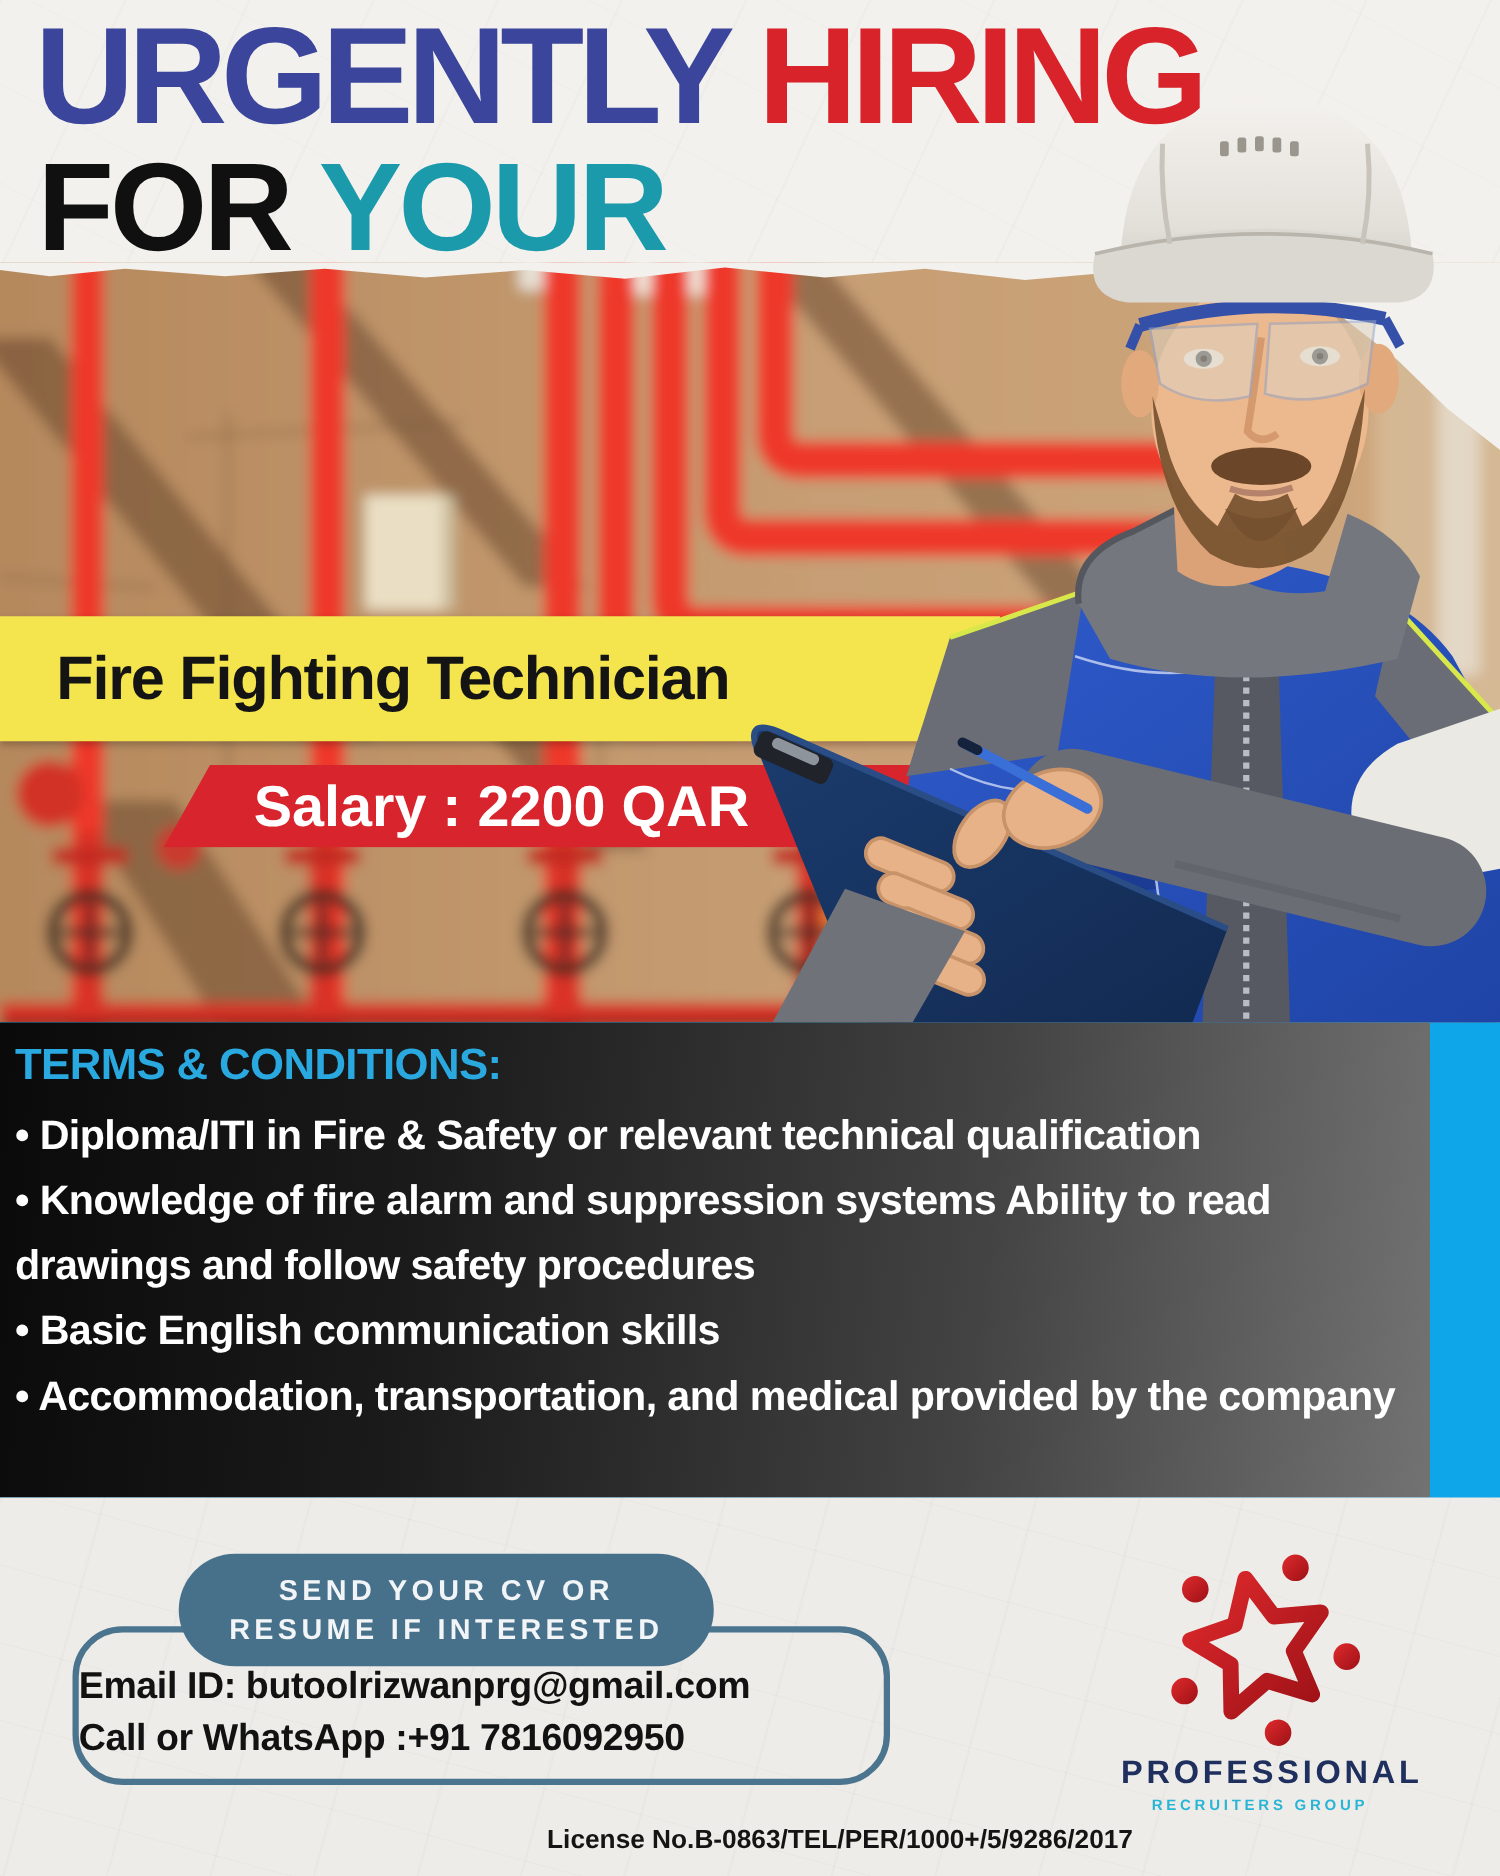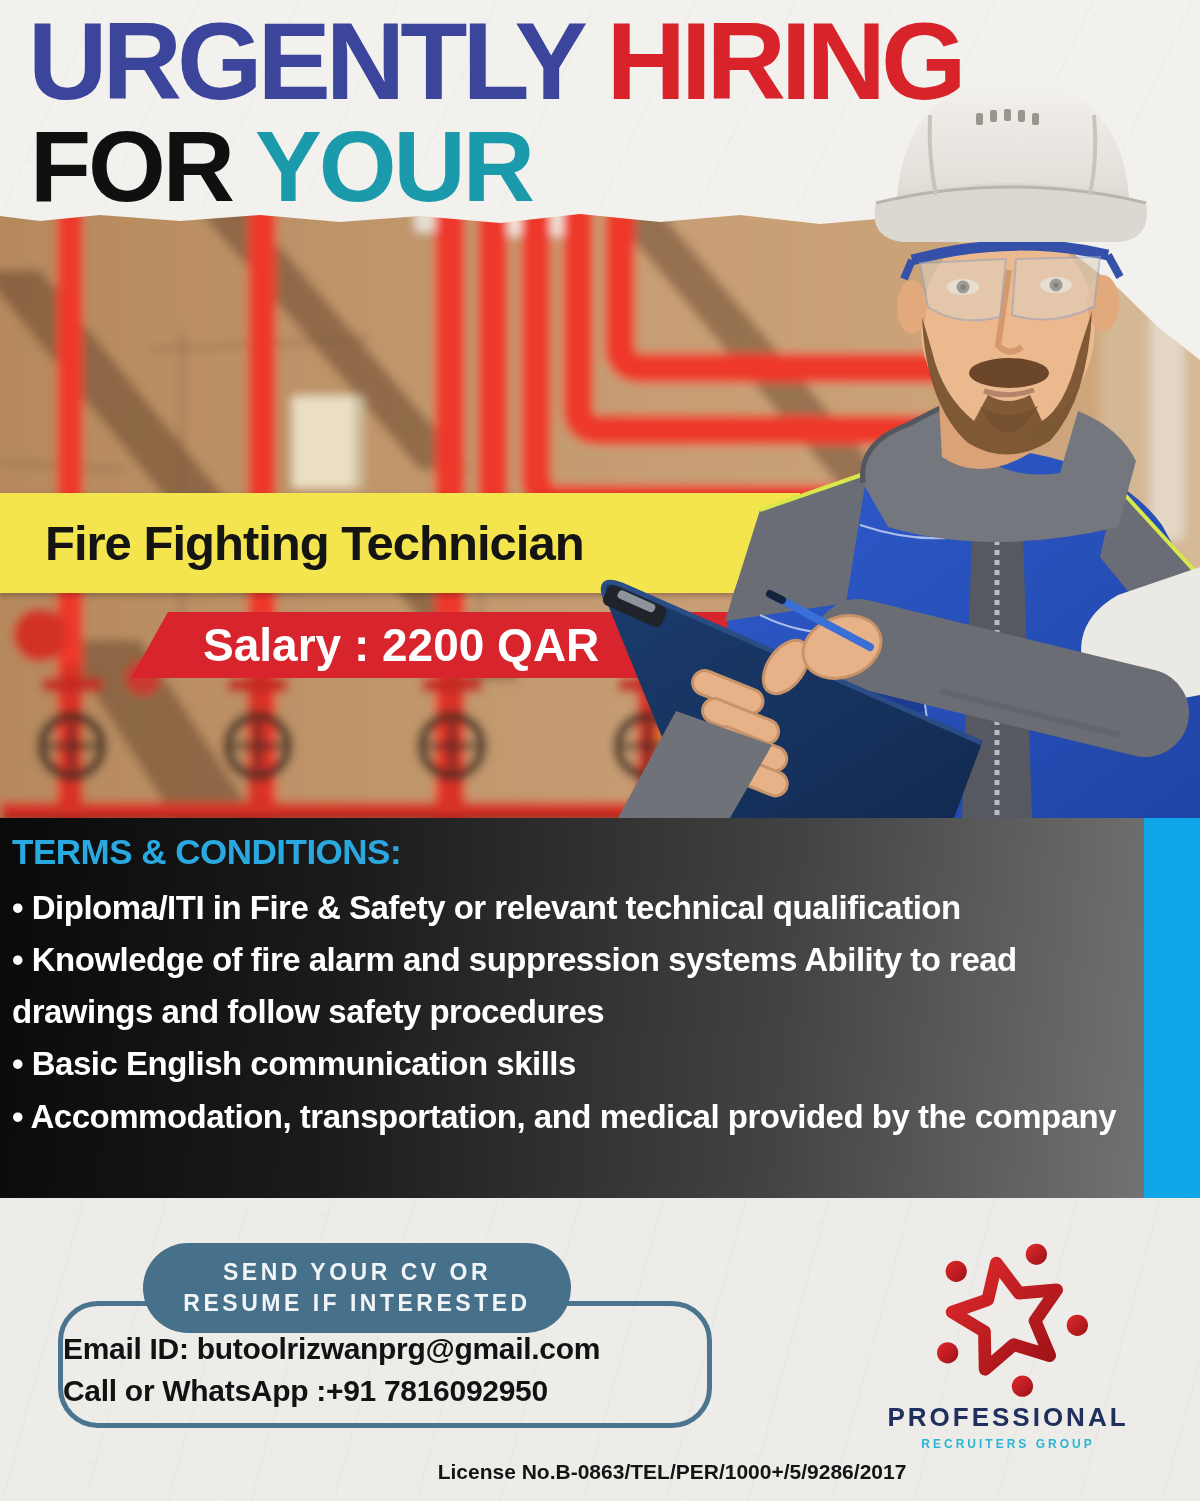--- a/index.html
+++ b/index.html
@@ -113,21 +113,21 @@
   .cv-pill span{
     color:#f2f5f7; font-size:23px; font-weight:700; letter-spacing:3.5px;
     line-height:1.35;
   }
   .logo{
     position:absolute; left:878px; top:40px; width:260px; text-align:center;
   }
   .logo svg{ display:block; margin:0 auto; }
   .logo .name{
     display:block; color:#20305e; font-size:26px; font-weight:700;
-    letter-spacing:3px; margin-top:4px;
+    letter-spacing:3px; margin-top:4px;text-align:right;
   }
   .logo .tagline{
     display:block; color:#28b5d6; font-size:12px; font-weight:700;
     letter-spacing:3px; margin-top:4px;
   }
   .license{
     position:absolute; left:0; top:262px; width:1200px; text-align:center;
     font-size:21px; font-weight:700; color:#141414;
     transform:translateX(72px);
   }

